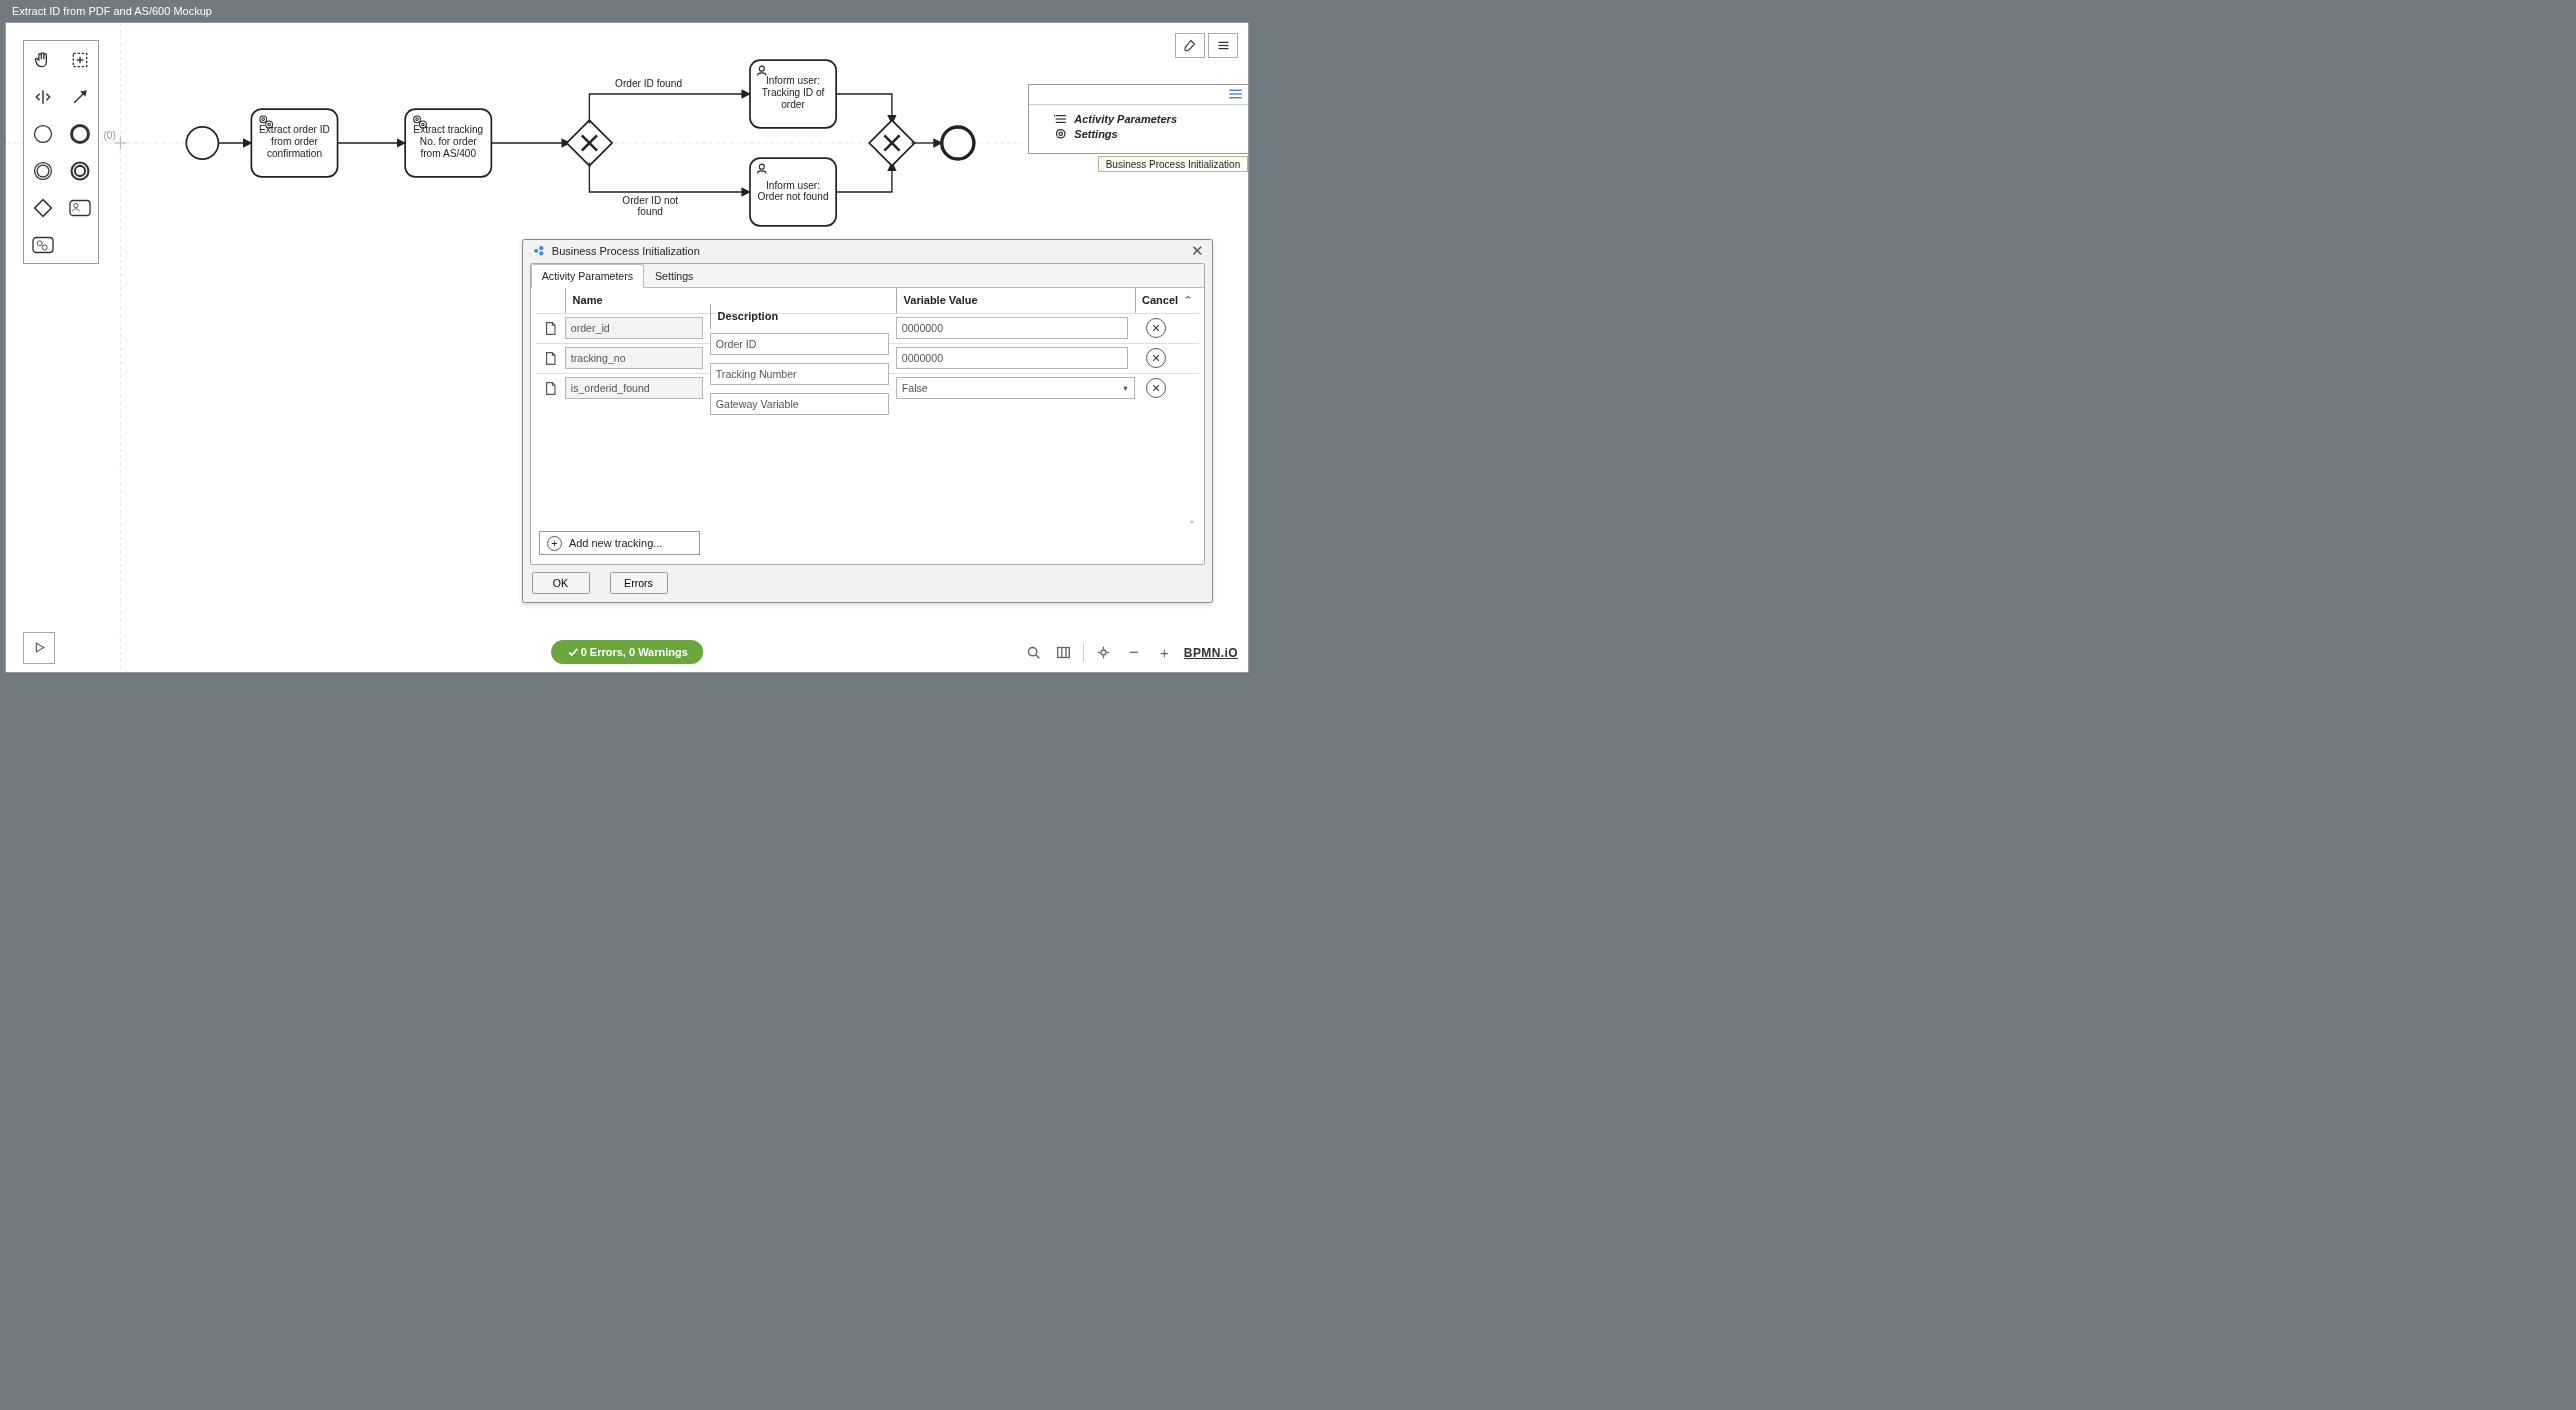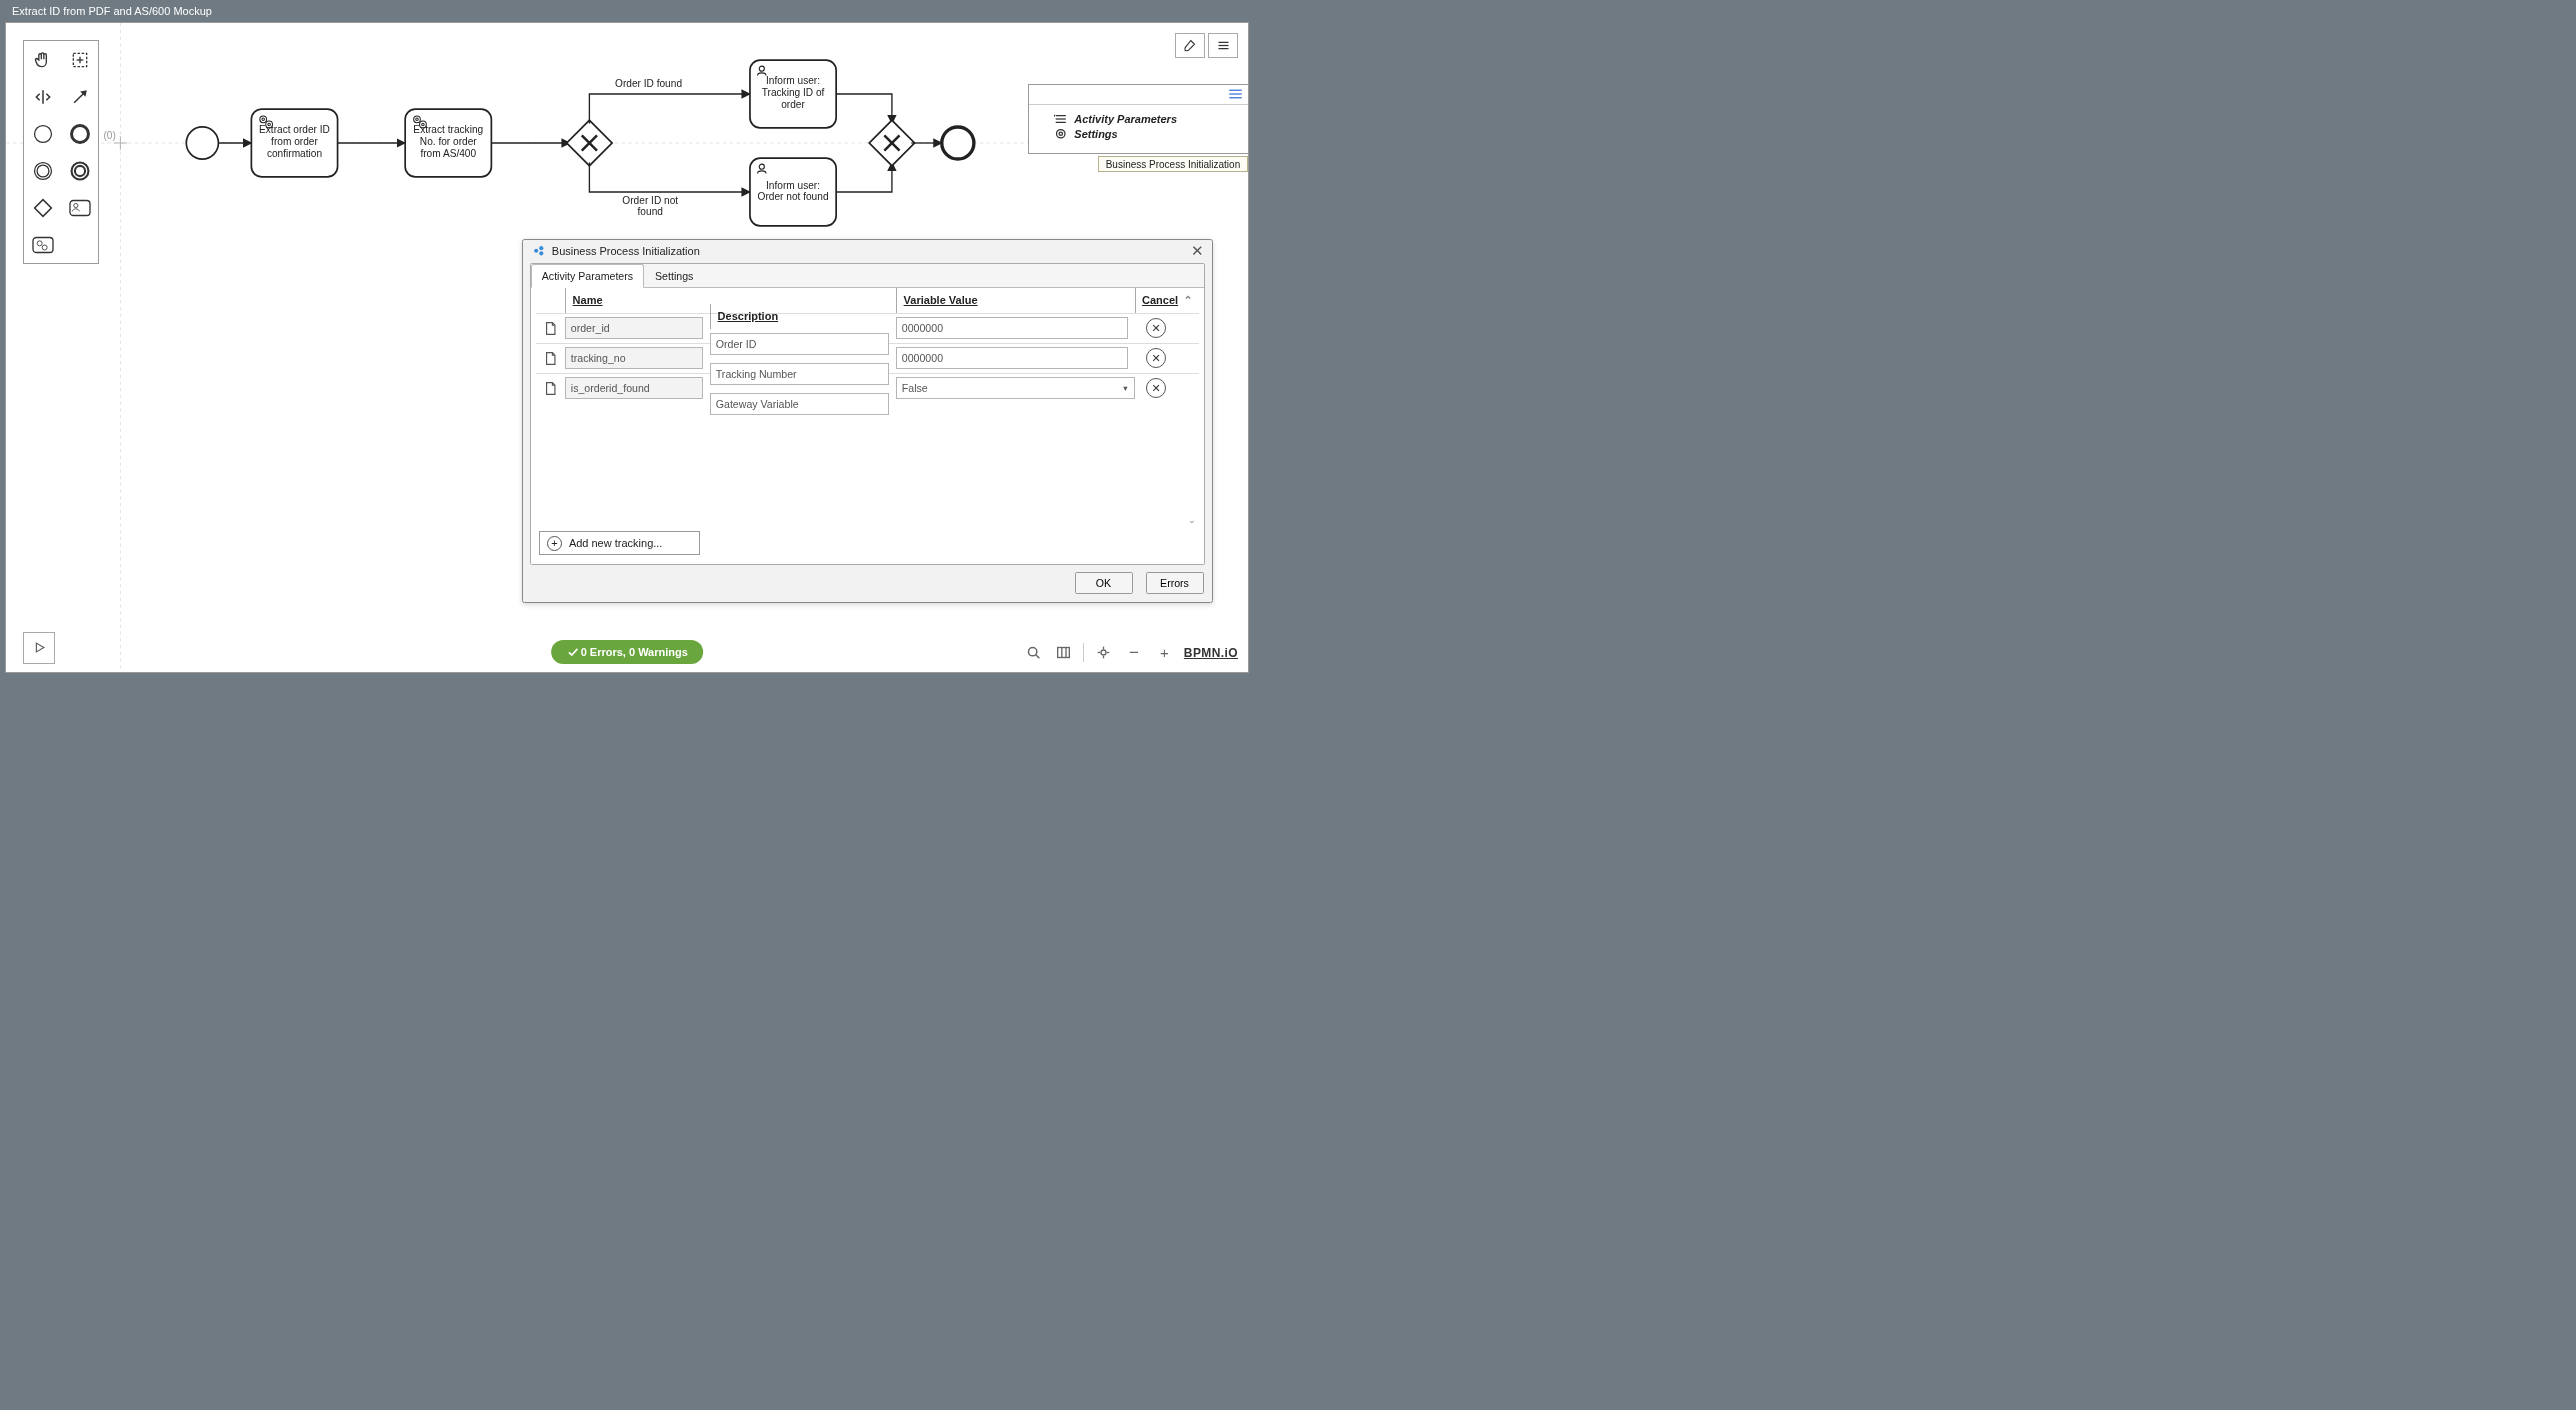--- a/index.html
+++ b/index.html
@@ -44,30 +44,30 @@
   .table-area { flex: 1; position: relative; padding: 0 5px; }
   .thead-row, .trow { display: flex; align-items: center; border-top: 0.8px solid #ddd; }
   .thead-row { font-weight: 600; height: 25px; border-top: none;}
   .trow { height: 30px; }
   .col-icon { width: 29px; display: flex; justify-content: center; color: #666; }
   .col-name { width: 145px; }
   .col-desc { width: 186px; margin-top: 32px; }
   .col-val  { flex: 1; }
   .col-del  { width: 42px; text-align: center; }
   .col-scr  { width: 22px; }
-  .hd-sep { border-left: 0.8px solid #aaa; padding-left: 6.8px; height: 100%; display: flex; align-items: center; text-decoration: underline; }
+  .hd-sep { border-left: 0.8px solid #aaa; padding-left: 6.8px; height: 100%; display: flex; align-items: center; }
   .cell-input { width: calc(100% - 6.8px); height: 22px; border: 0.8px solid #b5b5b5; padding: 8px 5px; font-size: 10.6px; color: #555; background: #fff; }
   .cell-readonly { background: #f3f3f3; }
   .cell-select { display: flex; }
   .cell-select .val { flex: 1; }
   .cell-select .arrow { width: 18.6px; border: 0.8px solid #b5b5b5; border-left: none; display: flex; align-items: center; justify-content: center; font-size: 8.5px; color: #555; cursor: pointer; }
   .del-btn { width: 20px; height: 20px; border: 1.3px solid #555; border-radius: 50%; display: inline-flex; align-items: center; justify-content: center; cursor: pointer; font-size: 11px; color:#333; }
   .add-btn { margin: 8.5px 6.8px; height: 24px; width: 161px; border: 0.8px solid #999; background: #fff; display: flex; align-items: center; padding: 0 6.8px; gap: 6.8px; cursor: pointer; font-size: 11px; }
   .add-btn .plus { width: 15px; height: 15px; border: 1.3px solid #555; border-radius: 50%; display: flex; align-items: center; justify-content: center; font-size: 11px; }
-  .dlg-buttons { display: flex; justify-content: flex-end; gap: 13px; padding: 0 8.5px 8.5px 8.5px; }
+  .dlg-buttons { display: flex; justify-content: flex-start; gap: 20px; padding: 0 8.5px 8.5px 8.5px; }
   .dlg-btn { min-width: 58px; height: 22px; border: 0.8px solid #999; background: #f5f5f5; border-radius: 1.7px; cursor: pointer; font-size: 10.6px; }
   svg text { pointer-events: none; }
 </style>
 </head>
 <body>
 
 <div class="app">
   <div class="title-bar">
     <span>Extract ID from PDF and AS/600 Mockup</span>
   </div>

